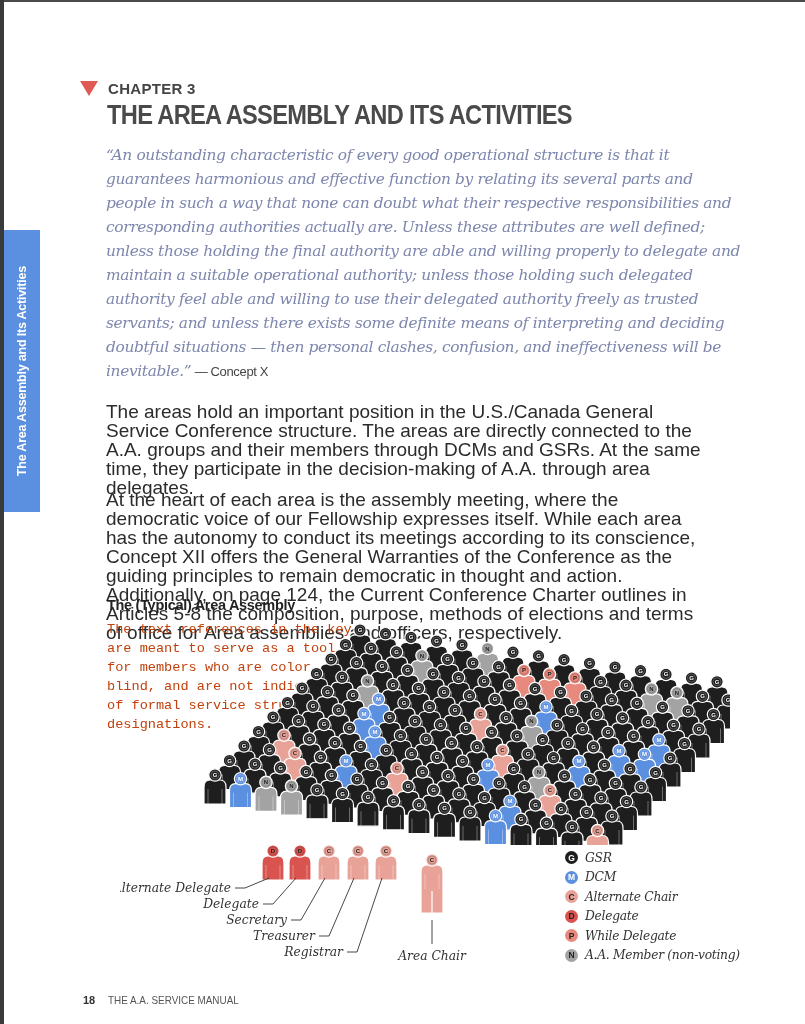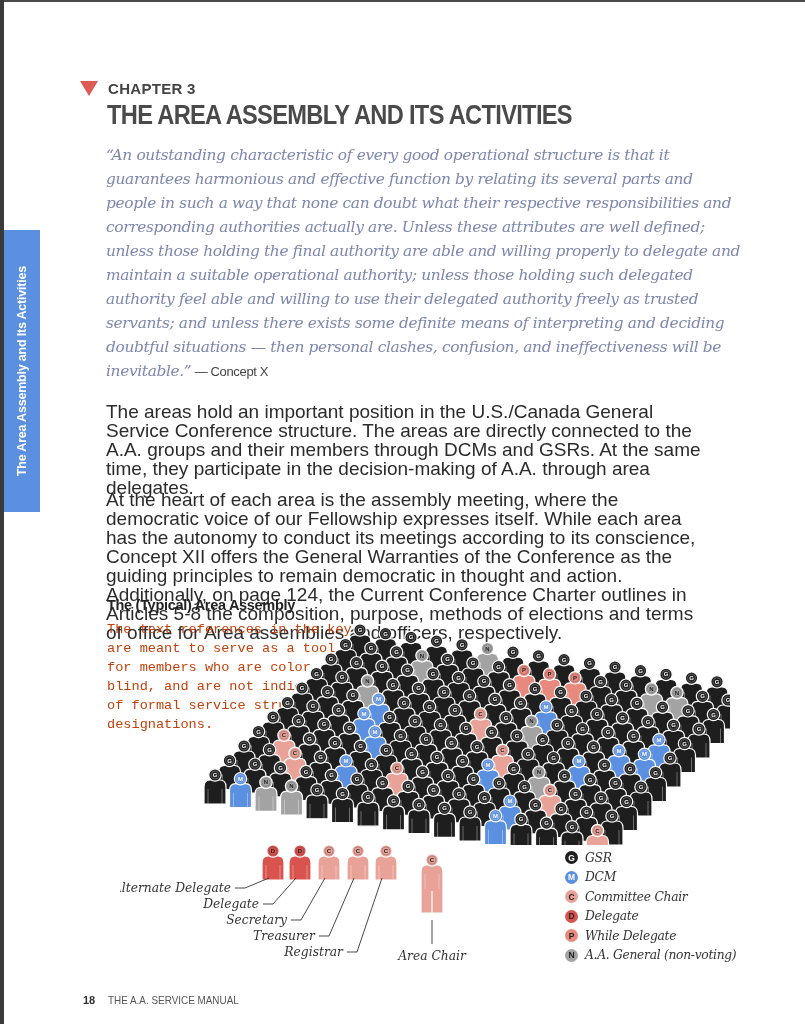--- a/index.html
+++ b/index.html
@@ -1579,32 +1579,32 @@
     <div class="legend-item">
       <span class="legend-badge" style="background: rgb(30, 30, 30); color: rgb(255, 255, 255);">G</span>
       <span class="legend-label">GSR</span>
     </div>
     <div class="legend-item">
       <span class="legend-badge" style="background: rgb(91, 143, 224); color: rgb(255, 255, 255);">M</span>
       <span class="legend-label">DCM</span>
     </div>
     <div class="legend-item">
       <span class="legend-badge" style="background: rgb(232, 162, 151); color: rgb(34, 34, 34);">C</span>
-      <span class="legend-label">Committee Chair</span>
+      <span class="legend-label">Alternate Chair</span>
     </div>
     <div class="legend-item">
       <span class="legend-badge" style="background: rgb(217, 83, 79); color: rgb(34, 34, 34);">D</span>
       <span class="legend-label">Delegate</span>
     </div>
     <div class="legend-item">
       <span class="legend-badge" style="background: rgb(232, 137, 126); color: rgb(34, 34, 34);">P</span>
       <span class="legend-label">While Delegate</span>
     </div>
     <div class="legend-item">
       <span class="legend-badge" style="background: rgb(163, 163, 163); color: rgb(34, 34, 34);">N</span>
-      <span class="legend-label">A.A. General (non-voting)</span>
+      <span class="legend-label">A.A. Member (non-voting)</span>
     </div>
   </div>
 
 <div class="footer">
   <span class="pg">18</span>
   <span class="title">THE A.A. SERVICE MANUAL</span>
 </div>
 
 </body></html>

